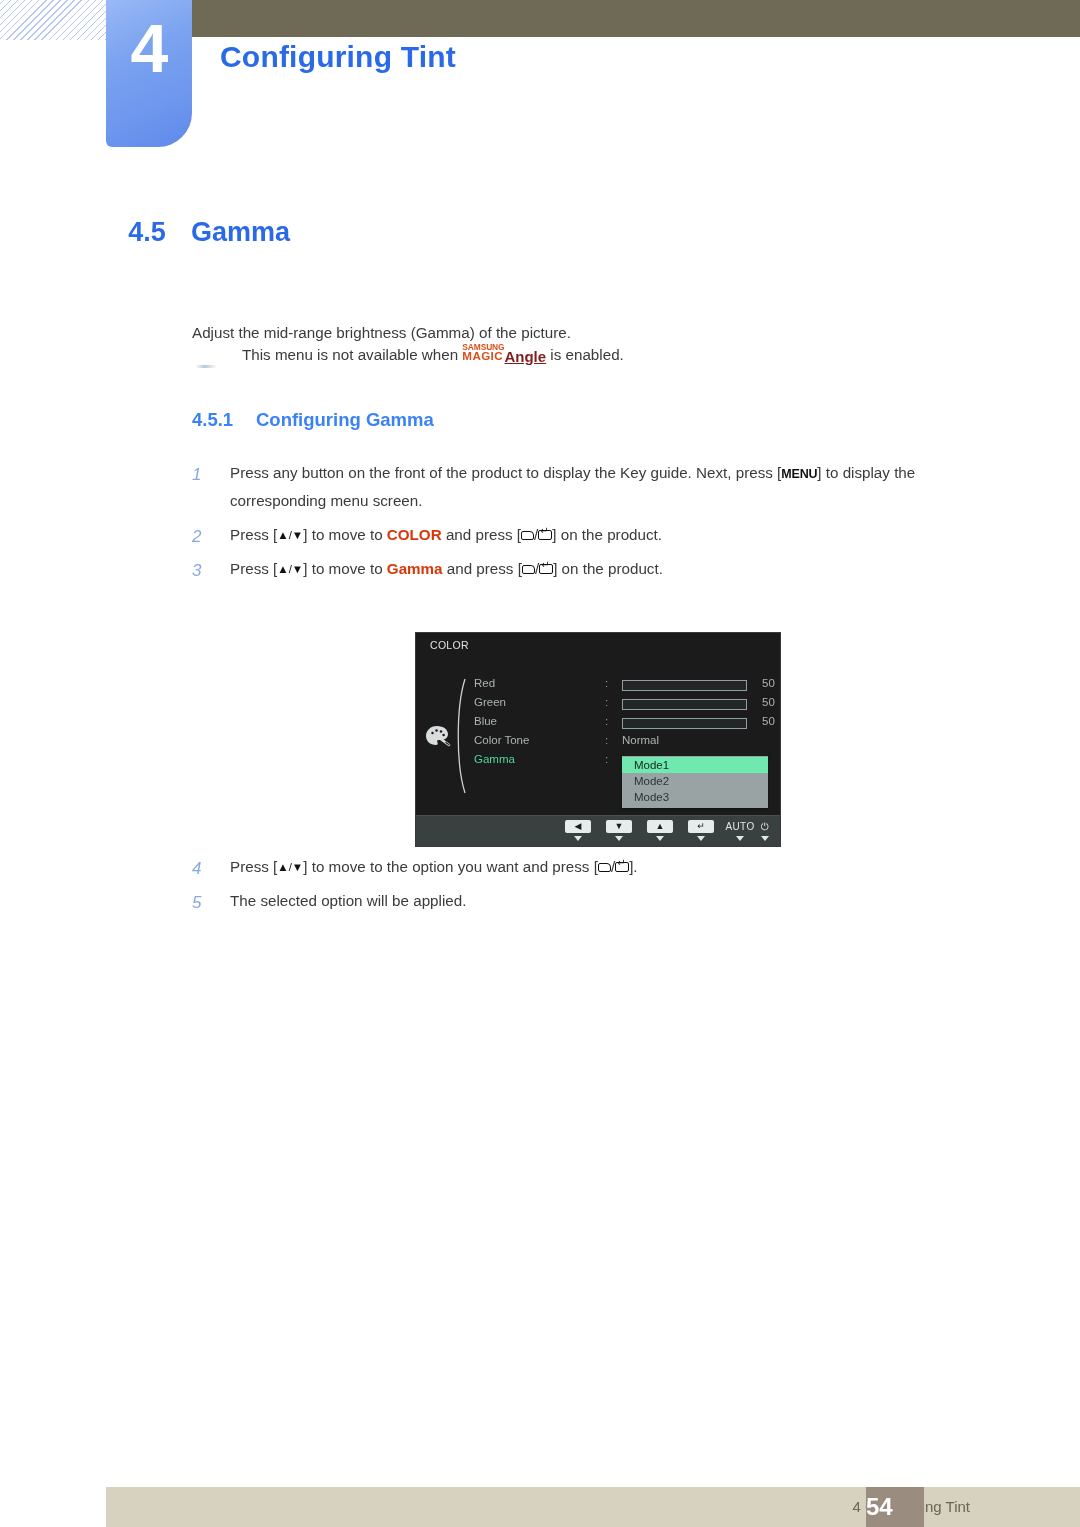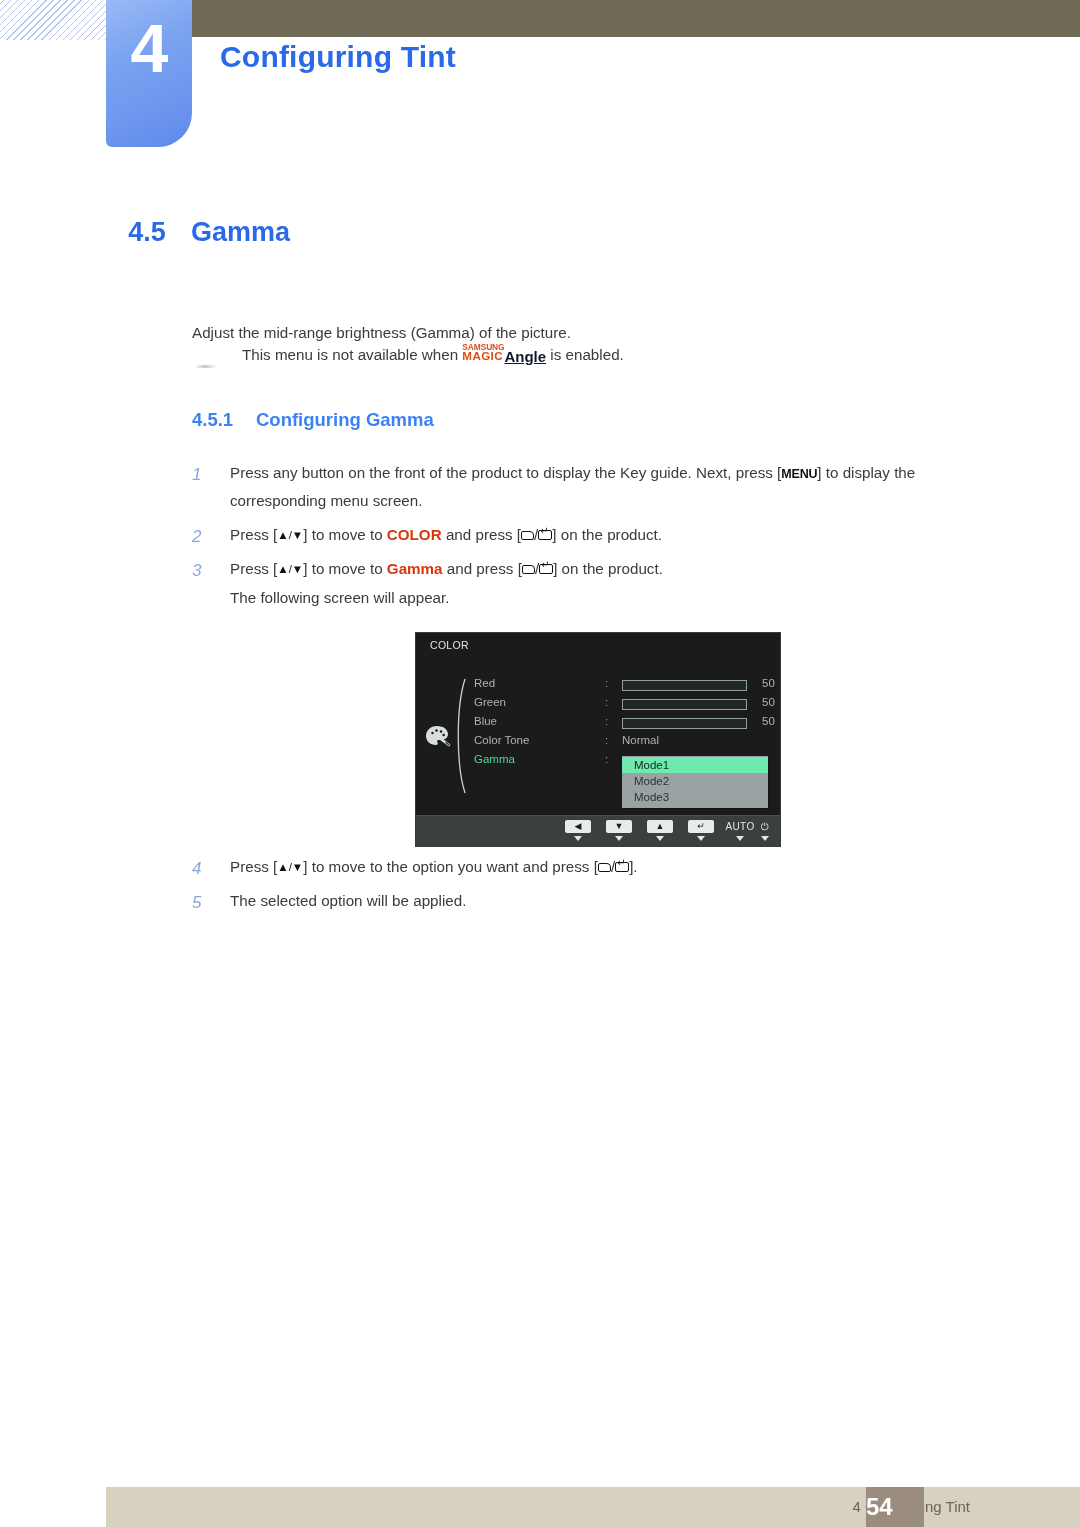--- a/index.html
+++ b/index.html
@@ -135,21 +135,21 @@
     display: block;
     font-size: 11.6px;
     font-weight: bold;
     color: #d9501a;
     letter-spacing: 0.4px;
   }
   .magic-angle {
     display: inline-block;
     font-size: 15px;
     font-weight: bold;
-    color: #0f172a;
+    color: #7f1d1d;
     text-decoration: underline;
     vertical-align: baseline;
     position: relative;
     top: 1px;
   }
 
   
   #subsection-heading {
     position: absolute;
     left: 192px; top: 409px;
@@ -432,21 +432,20 @@
 </div>
 
 <div class="step" id="step2">
   <span class="idx">2</span>
   <span class="txt"><span>Press [</span><span class="arr">▲/▼</span><span>] to move to </span><span class="kw-red">COLOR</span><span> and press [</span><span class="keyglyph"><span class="src-box"></span></span><span>/</span><span class="keyglyph"><span class="ent-box"></span></span><span>] on the product.</span></span>
 </div>
 
 <div class="step" id="step3">
   <span class="idx">3</span>
   <span class="txt"><span>Press [</span><span class="arr">▲/▼</span><span>] to move to </span><span class="kw-red">Gamma</span><span> and press [</span><span class="keyglyph"><span class="src-box"></span></span><span>/</span><span class="keyglyph"><span class="ent-box"></span></span><span>] on the product.</span></span>
-  <span class="txt">The following screen will appear.</span>
 </div>
 
 <div id="osd">
   <div id="osd-title">COLOR</div>
 
   <svg id="osd-curve" viewBox="0 0 16 118">
     <path d="M12 2 C3 30, 3 88, 12 116" stroke="#c9d2d2" stroke-width="1.3" fill="none"></path>
   </svg>
 
   <svg id="osd-palette" viewBox="0 0 28 24">

